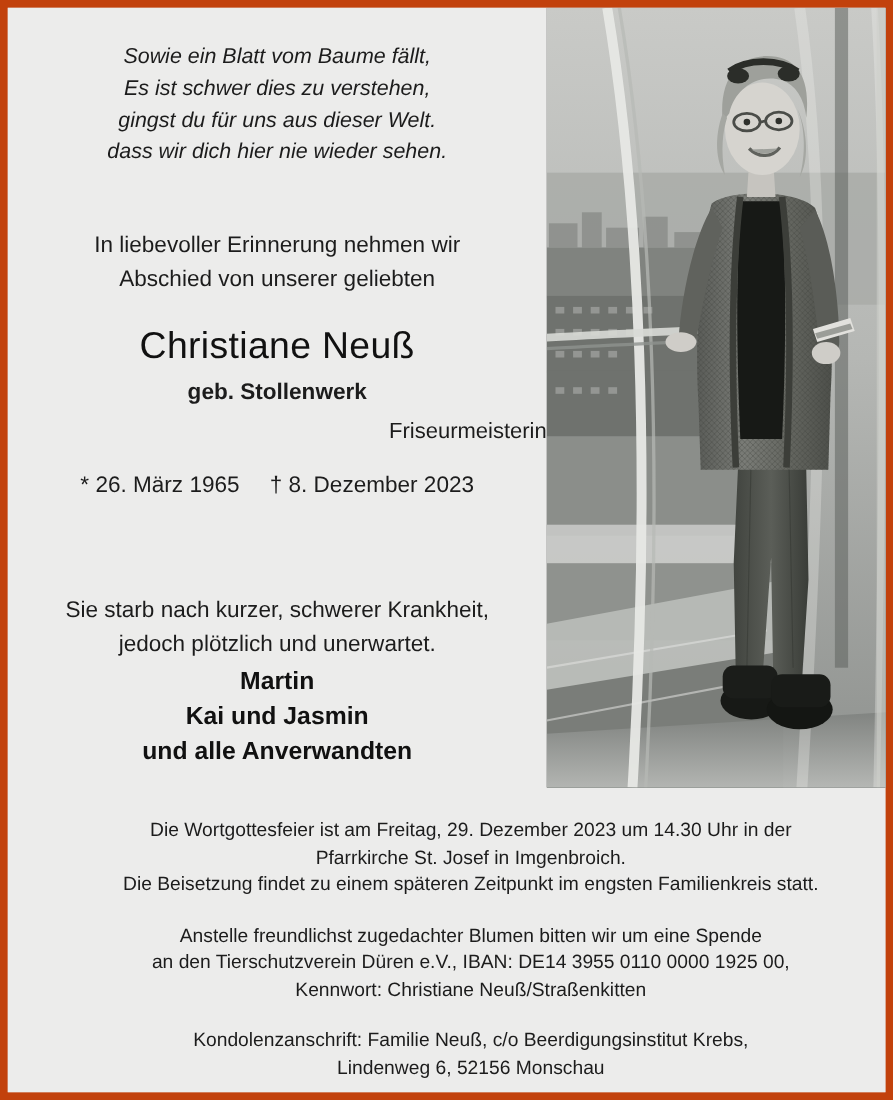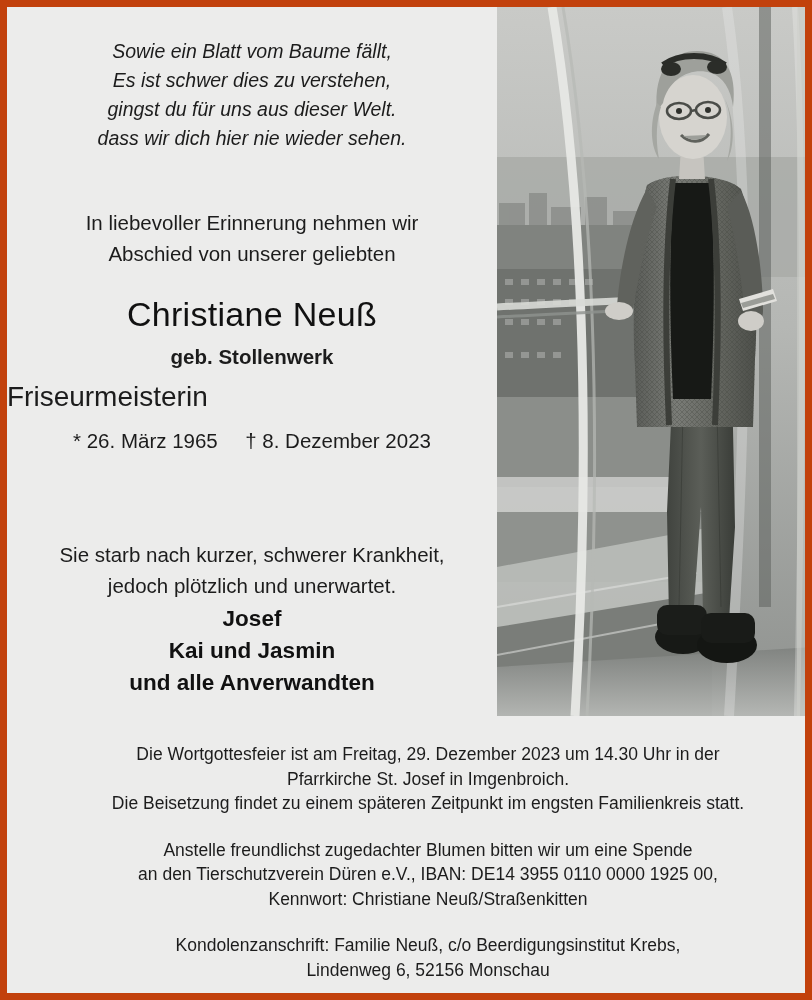--- a/index.html
+++ b/index.html
@@ -91,22 +91,22 @@
     text-align: center;
     font-size: 20.5px;
     font-weight: bold;
     color: #1c1c1c;
   }
   .profession {
     position: absolute;
     left: 0;
     top: 374px;
     width: 490px;
-    text-align: left;
-    font-size: 28px;
+    text-align: right;
+    font-size: 20px;
     color: #1c1c1c;
   }
   .dates {
     position: absolute;
     left: 0;
     top: 422px;
     width: 490px;
     text-align: center;
     font-size: 20.5px;
     color: #1c1c1c;
@@ -339,21 +339,21 @@
         <span class="gap"></span>
         <span>† 8. Dezember 2023</span>
       </div>
 
       <div class="illness">
         <div>Sie starb nach kurzer, schwerer Krankheit,</div>
         <div>jedoch plötzlich und unerwartet.</div>
       </div>
 
       <div class="family">
-        <div>Josef</div>
+        <div>Martin</div>
         <div>Kai und Jasmin</div>
         <div>und alle Anverwandten</div>
       </div>
     </div>
 
     <div class="bottom">
       <div class="para">
         <p>Die Wortgottesfeier ist am Freitag, 29. Dezember 2023 um 14.30 Uhr in der</p>
         <p>Pfarrkirche St. Josef in Imgenbroich.</p>
         <p>Die Beisetzung findet zu einem späteren Zeitpunkt im engsten Familienkreis statt.</p>

